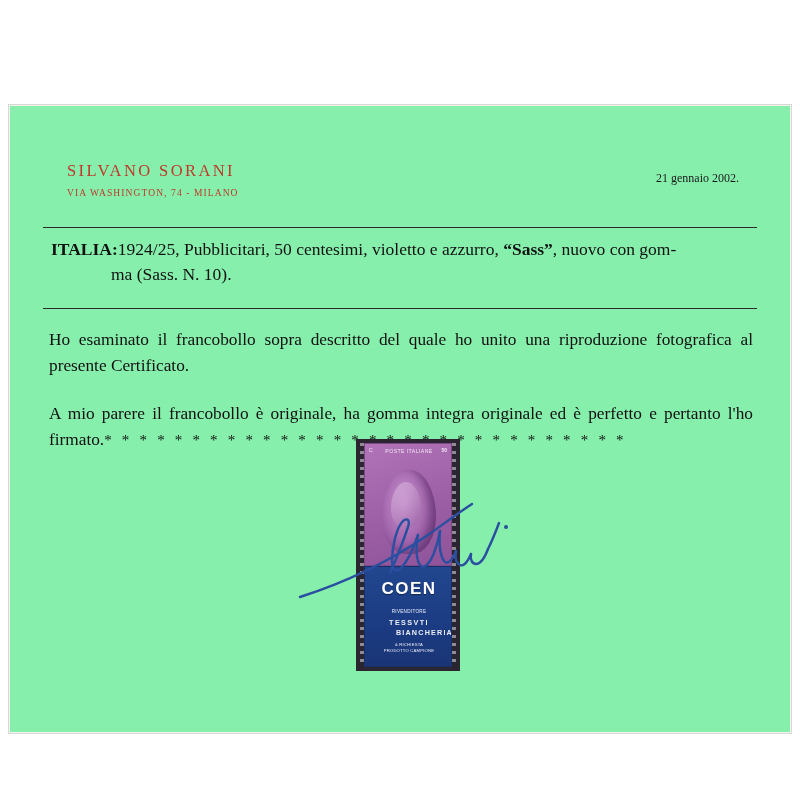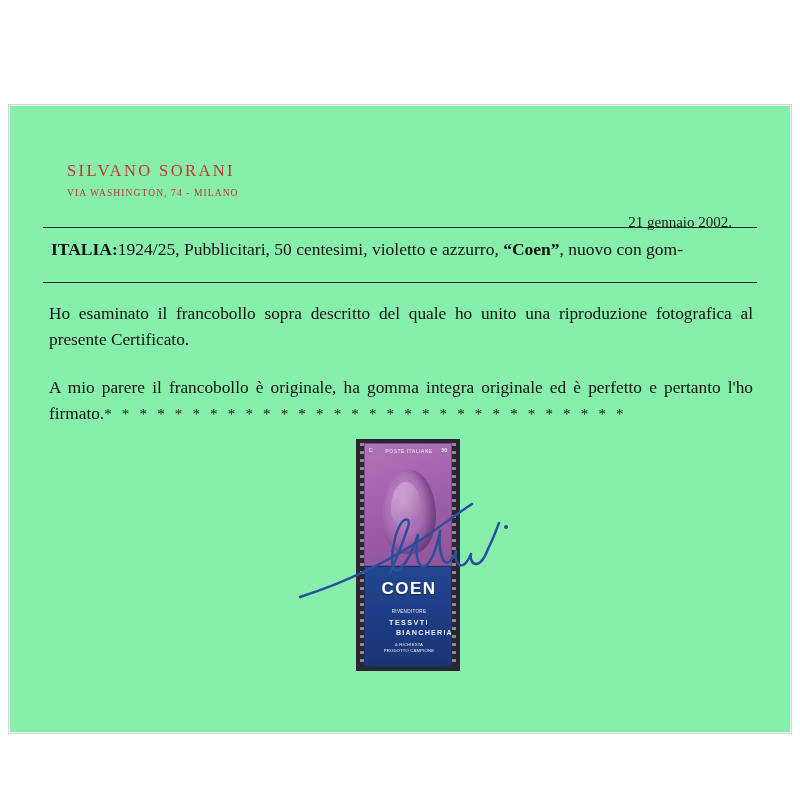--- a/index.html
+++ b/index.html
@@ -60,26 +60,25 @@
   .brand-address {
     color: #c0392b;
     font-family: Liberation Serif, serif;
     font-size: 9.5px;
     letter-spacing: 1.1px;
     margin-top: 7px;
     white-space: nowrap;
   }
   .date {
     position: absolute;
-    right: 25px;
+    right: 18px;
     top: 32px;
-    font-size: 15px;
+    font-size: 12px;
     color: #1a1a1a;
     white-space: nowrap;
-    margin-top: 43px;
   }
   
   .rule {
     height: 1px;
     background: #2b2b2b;
     margin: 0;
   }
   .rule-top { margin-top: 26px; }
   .rule-mid { margin-top: 11px; }
   
@@ -252,21 +251,22 @@
         <div class="brand">
           <div class="brand-name">SILVANO SORANI</div>
           <div class="brand-address">VIA WASHINGTON, 74 - MILANO</div>
         </div>
         <div class="date">21 gennaio 2002.</div>
       </div>
 
       <div class="rule rule-top"></div>
 
       <div class="desc">
-        <b>ITALIA:</b><span>1924/25, Pubblicitari, 50 centesimi, violetto e azzurro, </span><b>“Coen”</b><span>, nuovo con gom-</span>
+        <b>ITALIA:</b><span>1924/25, Pubblicitari, 50 centesimi, violetto e azzurro, </span><b>“Sass”</b><span>, nuovo con gom-</span>
+        <span class="indent">ma (Sass. N. 10).</span>
       </div>
 
       <div class="rule rule-mid"></div>
 
       <div class="para">Ho esaminato il francobollo sopra descritto del quale ho unito una riproduzione fotografica al presente Certificato.</div>
 
       <div class="para second"><span>A mio parere il francobollo è originale, ha gomma integra originale ed è perfetto e pertanto l'ho firmato.</span><span class="asterisks">* * * * * * * * * * * * * * * * * * * * * * * * * * * * * *</span></div>
 
       <div class="stamp-area">
         <div class="stamp-backing"></div>

